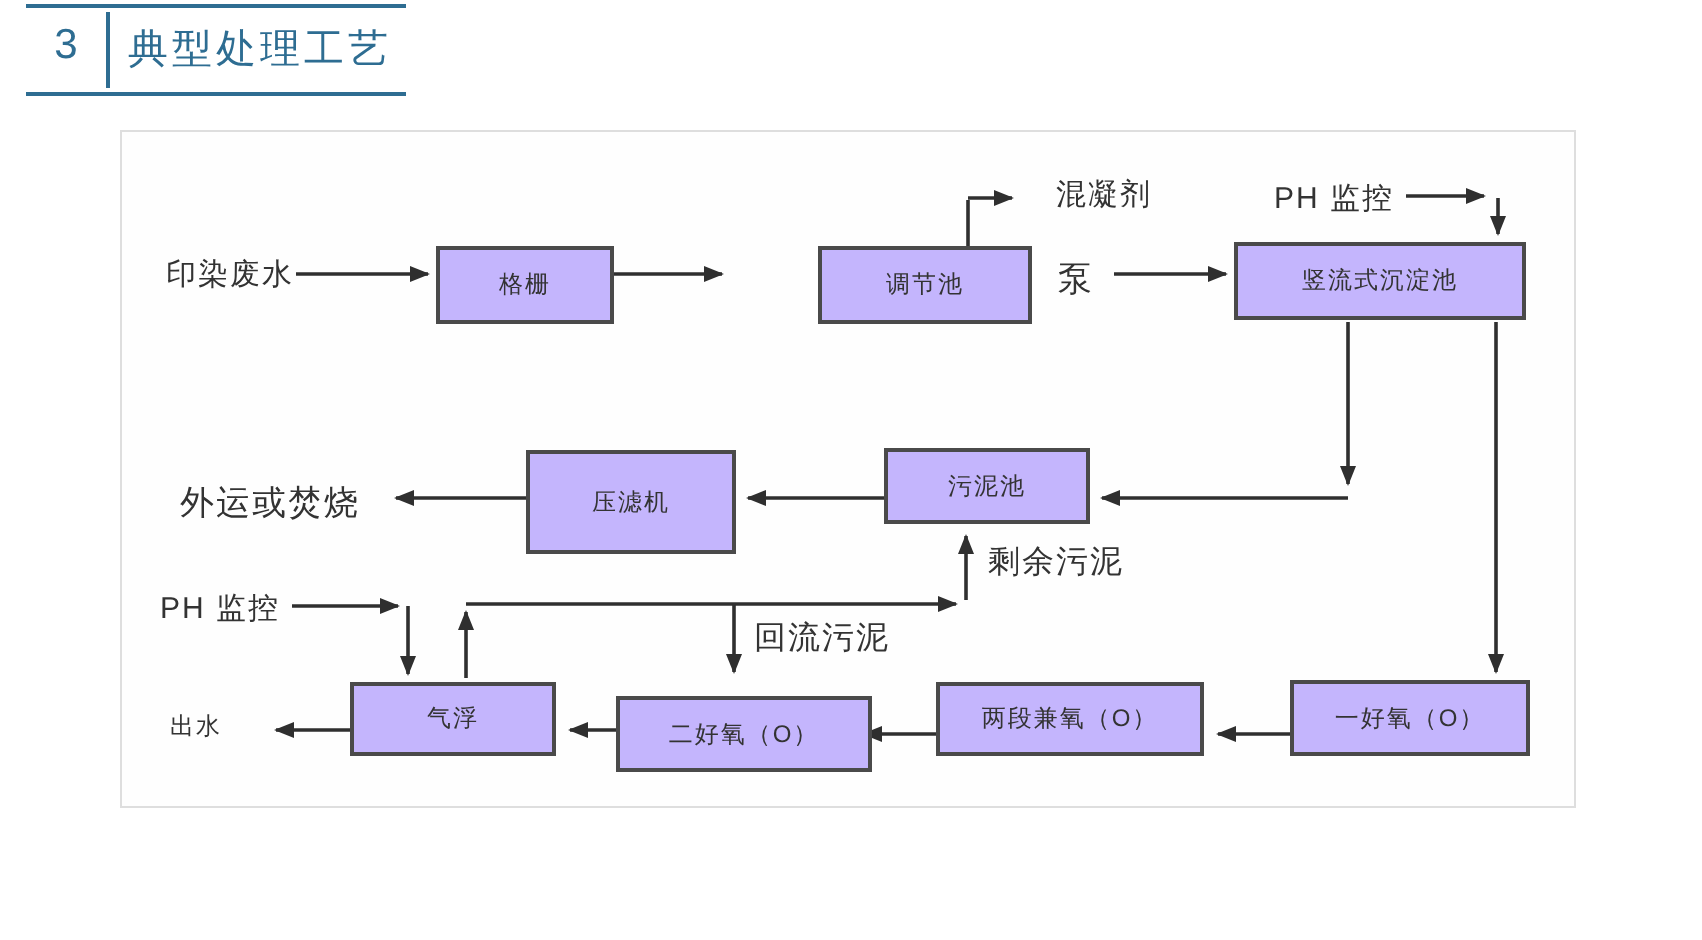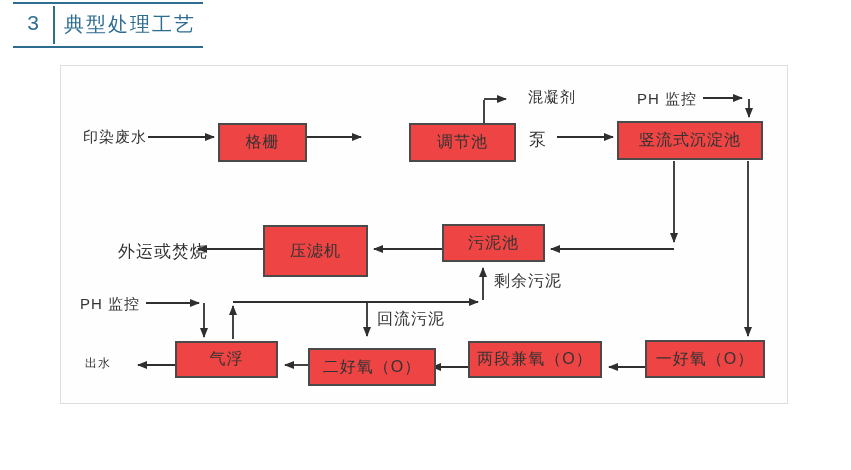--- a/index.html
+++ b/index.html
@@ -17,22 +17,22 @@
   .rule{position:absolute;height:2px;background:var(--accent);}
   .hdr-num{position:absolute;left:20px;top:11px;width:26px;text-align:center;
     font-size:21px;color:var(--accent);}
   .hdr-div{position:absolute;left:53px;top:6px;width:2px;height:38px;background:var(--accent);}
   .hdr-title{position:absolute;left:64px;top:11px;font-size:20px;font-weight:normal;
     letter-spacing:2px;color:var(--accent);}
   
   .frame{position:absolute;left:60px;top:65px;width:726px;height:337px;
     border:1px solid #dedede;background:#fefefe;}
   
-  .fbox{position:absolute;background:#ef4444;border:2px solid var(--box_border);
-    display:flex;align-items:center;justify-content:center;font-size:16px;
+  .fbox{position:absolute;background:#c4b5fd;border:2px solid var(--box_border);
+    display:flex;align-items:center;justify-content:center;font-size:12px;
     letter-spacing:1px;color:var(--text);box-sizing:border-box;white-space:nowrap;}
   
   .flabel{position:absolute;font-size:16px;color:var(--text);white-space:nowrap;letter-spacing:1px;}
   
   svg.connectors{position:absolute;left:0;top:0;pointer-events:none;}
   .cn{stroke:var(--line);stroke-width:1.8;fill:none;}
   #ah path{fill:var(--line);}
   
   .caption{position:absolute;left:0;top:430px;width:851px;text-align:center;
     padding-left:36px;box-sizing:border-box;font-size:24px;letter-spacing:4px;color:var(--text);}
@@ -108,20 +108,20 @@
     <span>两段兼氧（O）</span>
   </div>
   <div class="fbox" style="left:645px;top:340px;width:120px;height:38px;">
     <span>一好氧（O）</span>
   </div>
 
   <div class="flabel" style="left:83px;top:128px;font-size:15px;">印染废水</div>
   <div class="flabel" style="left:528px;top:88px;font-size:15px;">混凝剂</div>
   <div class="flabel" style="left:529px;top:128px;font-size:17px;">泵</div>
   <div class="flabel" style="left:637px;top:90px;font-size:15px;">PH 监控</div>
-  <div class="flabel" style="left:90px;top:240px;font-size:17px;margin-left:28px;">外运或焚烧</div>
+  <div class="flabel" style="left:90px;top:240px;font-size:17px;">外运或焚烧</div>
   <div class="flabel" style="left:494px;top:271px;font-size:16px;">剩余污泥</div>
   <div class="flabel" style="left:80px;top:295px;font-size:15px;">PH 监控</div>
   <div class="flabel" style="left:377px;top:309px;font-size:16px;">回流污泥</div>
   <div class="flabel" style="left:85px;top:355px;font-size:12px;">出水</div>
 
 
 </div>
 
 </body></html>

